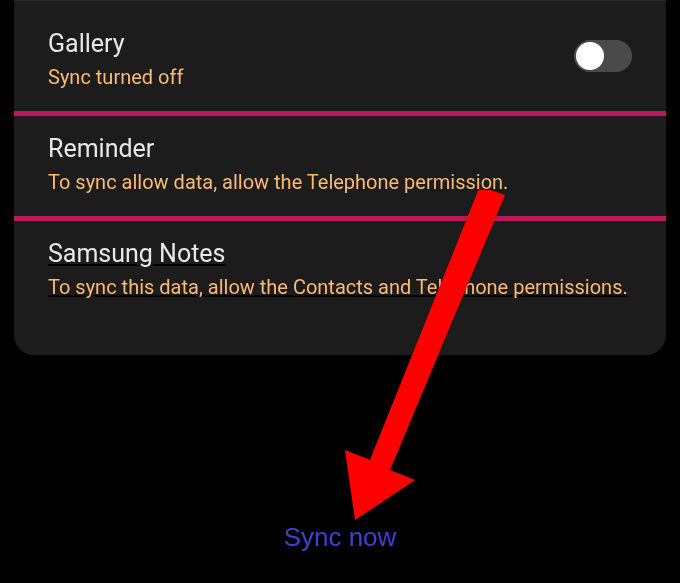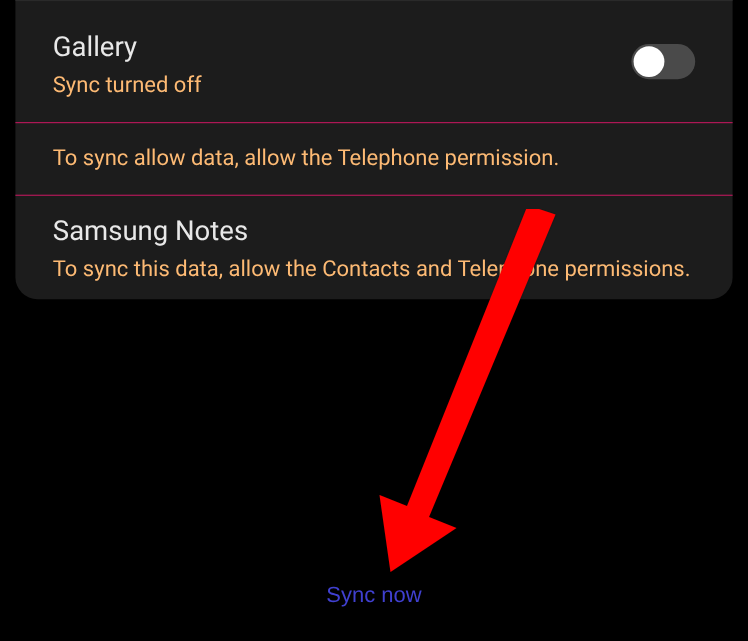--- a/index.html
+++ b/index.html
@@ -19,32 +19,33 @@
     
     .settings-panel {
       background: #1c1c1c;
       border-radius: 0 0 20px 20px;
       padding: 0;
       margin: 0 14px;
     }
     
     .settings-item {
       padding: 18px 34px 20px 34px;
-      border-bottom: 1px solid #be185d;
+      border-bottom: 5px solid #be185d;
       position: relative;
     }
     
     .settings-item:first-child {
       border-top: 1px solid #2a2a2a;
       padding-top: 28px;
     }
     
     .settings-item:last-child {
       border-bottom: none;
-      padding-bottom: 14px;
+      padding-bottom: 54px;
+      text-decoration: underline;
     }
     
     .item-title {
       color: #e8e8e8;
       font-size: 25px;
       font-weight: 400;
       margin-bottom: 6px;
     }
     
     .item-subtitle {
@@ -75,21 +76,21 @@
       background: #ffffff;
       border-radius: 50%;
     }
     
     .bottom-button {
       position: absolute;
       bottom: 30px;
       left: 50%;
       transform: translateX(-50%);
       color: #4040d0;
-      font-size: 20px;
+      font-size: 26px;
       font-weight: 500;
       background: none;
       border: none;
       cursor: pointer;
       text-align: right;
     }
     
     .arrow-annotation {
       position: absolute;
       top: 190px;
@@ -105,20 +106,21 @@
 
   <div class="settings-item">
     <div class="item-title">Gallery</div>
     <div class="item-subtitle">Sync turned off</div>
     <div class="toggle-switch">
       <div class="toggle-knob"></div>
     </div>
   </div>
 
   <div class="settings-item">
+    <div class="item-title">Reminder</div>
     <div class="item-subtitle">To sync allow data, allow the Telephone permission.</div>
   </div>
 
   <div class="settings-item">
     <div class="item-title">Samsung Notes</div>
     <div class="item-subtitle">To sync this data, allow the Contacts and Telephone permissions.</div>
   </div>
 
 </div>
 

